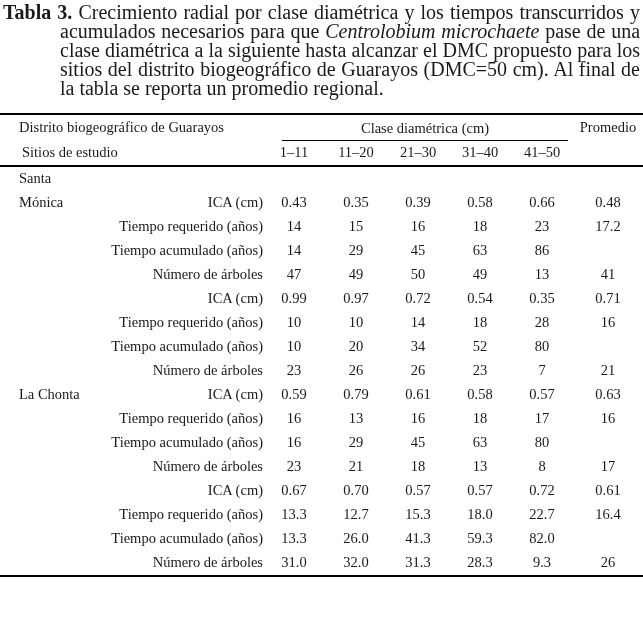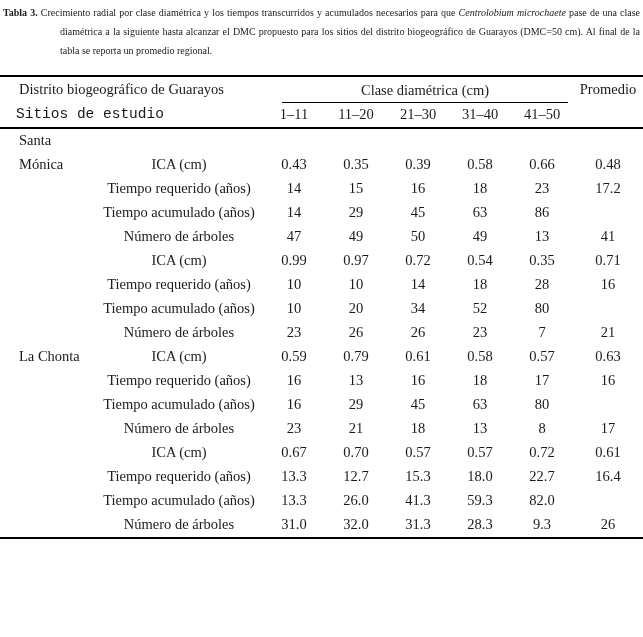--- a/index.html
+++ b/index.html
@@ -14,21 +14,21 @@
     font-family: "Liberation Serif", "DejaVu Serif", serif;
     color: #1a1a1a;
   }
   .caption {
     width: 637px;
     margin: 0 auto;
     padding-top: 3px;
     padding-left: 57px;
     text-indent: -57px;
     box-sizing: border-box;
-    font-size: 10px;
+    font-size: 20px;
     line-height: 19px;
     text-align: justify;
   }
   .caption .cap-label { font-weight: bold; }
   .caption .species { font-style: italic; }
 
   table.tbl {
     width: 643px;
     margin-top: 15px;
     border-collapse: collapse;
@@ -39,35 +39,35 @@
   }
   .tbl td {
     height: 24px;
     padding: 0;
     vertical-align: middle;
     line-height: 1.05;
     white-space: nowrap;
     overflow: hidden;
   }
   .tbl td.site   { text-align: left; padding-left: 19px; }
-  .tbl td.meas   { text-align: center; }
+  .tbl td.meas   { text-align: right; }
   .tbl td.num    { text-align: center; }
 
   
   tr.h1 td { height: 26px; }
   tr.h1 td.clase-cell { vertical-align: bottom; }
   .clase-underline {
     margin: 0 5px 0 19px;
     border-bottom: 1px solid #000;
     text-align: center;
     padding-bottom: 4px;
   }
   
   tr.h2 td { border-bottom: 2px solid #000; }
-  tr.h2 td.site { padding-left: 16px; font-family: Liberation Mono, monospace; }
+  tr.h2 td.site { padding-left: 22px; }
 
   
   tr.sec td { border-top: 1px solid #000; }
   tr.sec.first td { border-top: none; }
 </style>
 </head>
 <body>
 
 <div class="caption">
   <span class="cap-label">Tabla 3.</span>

